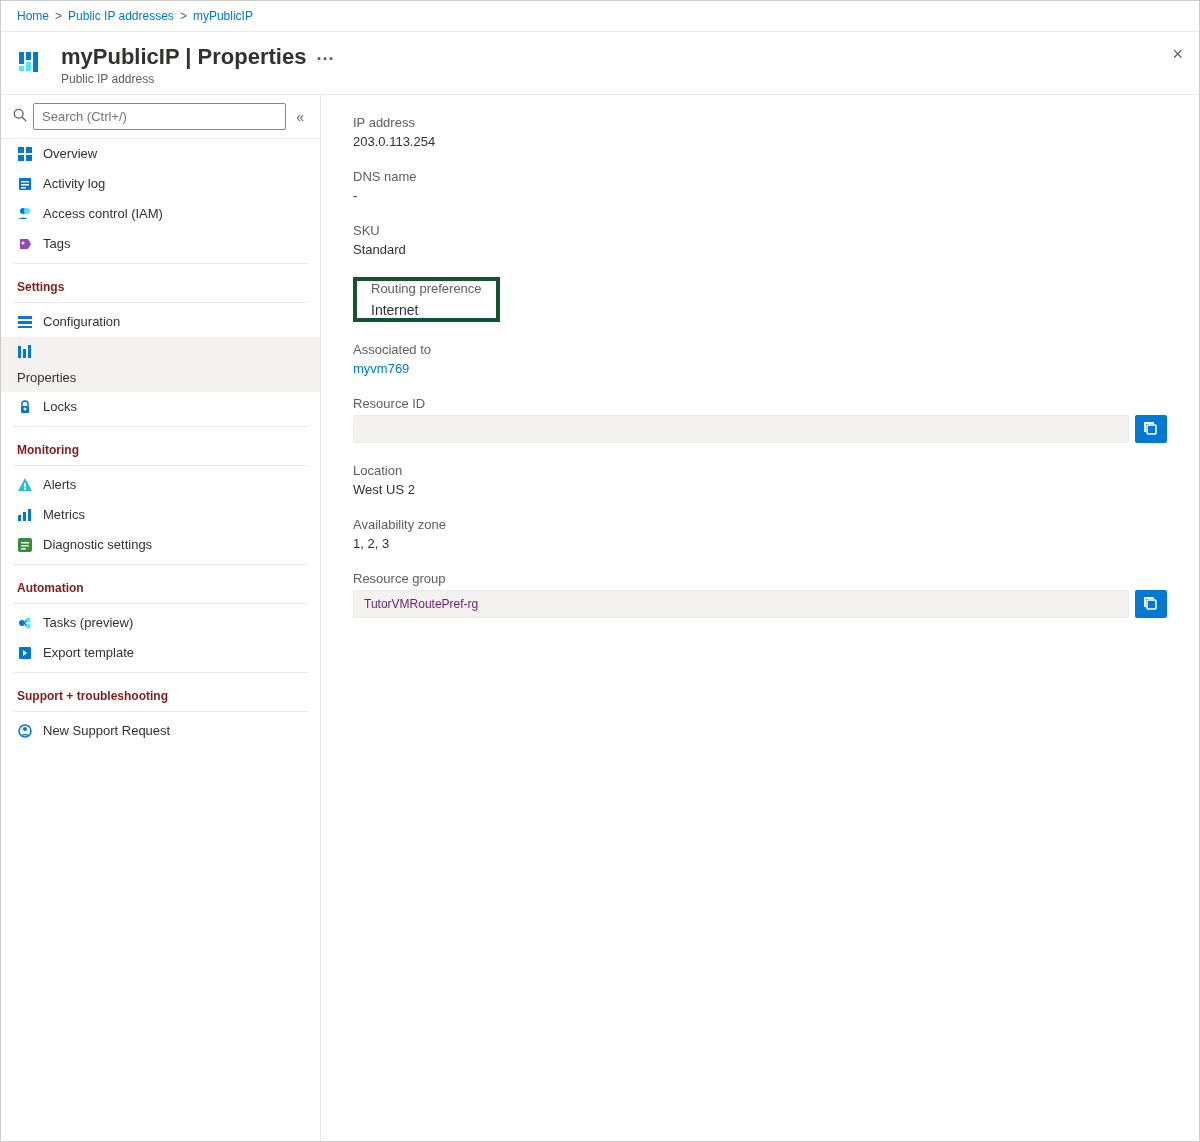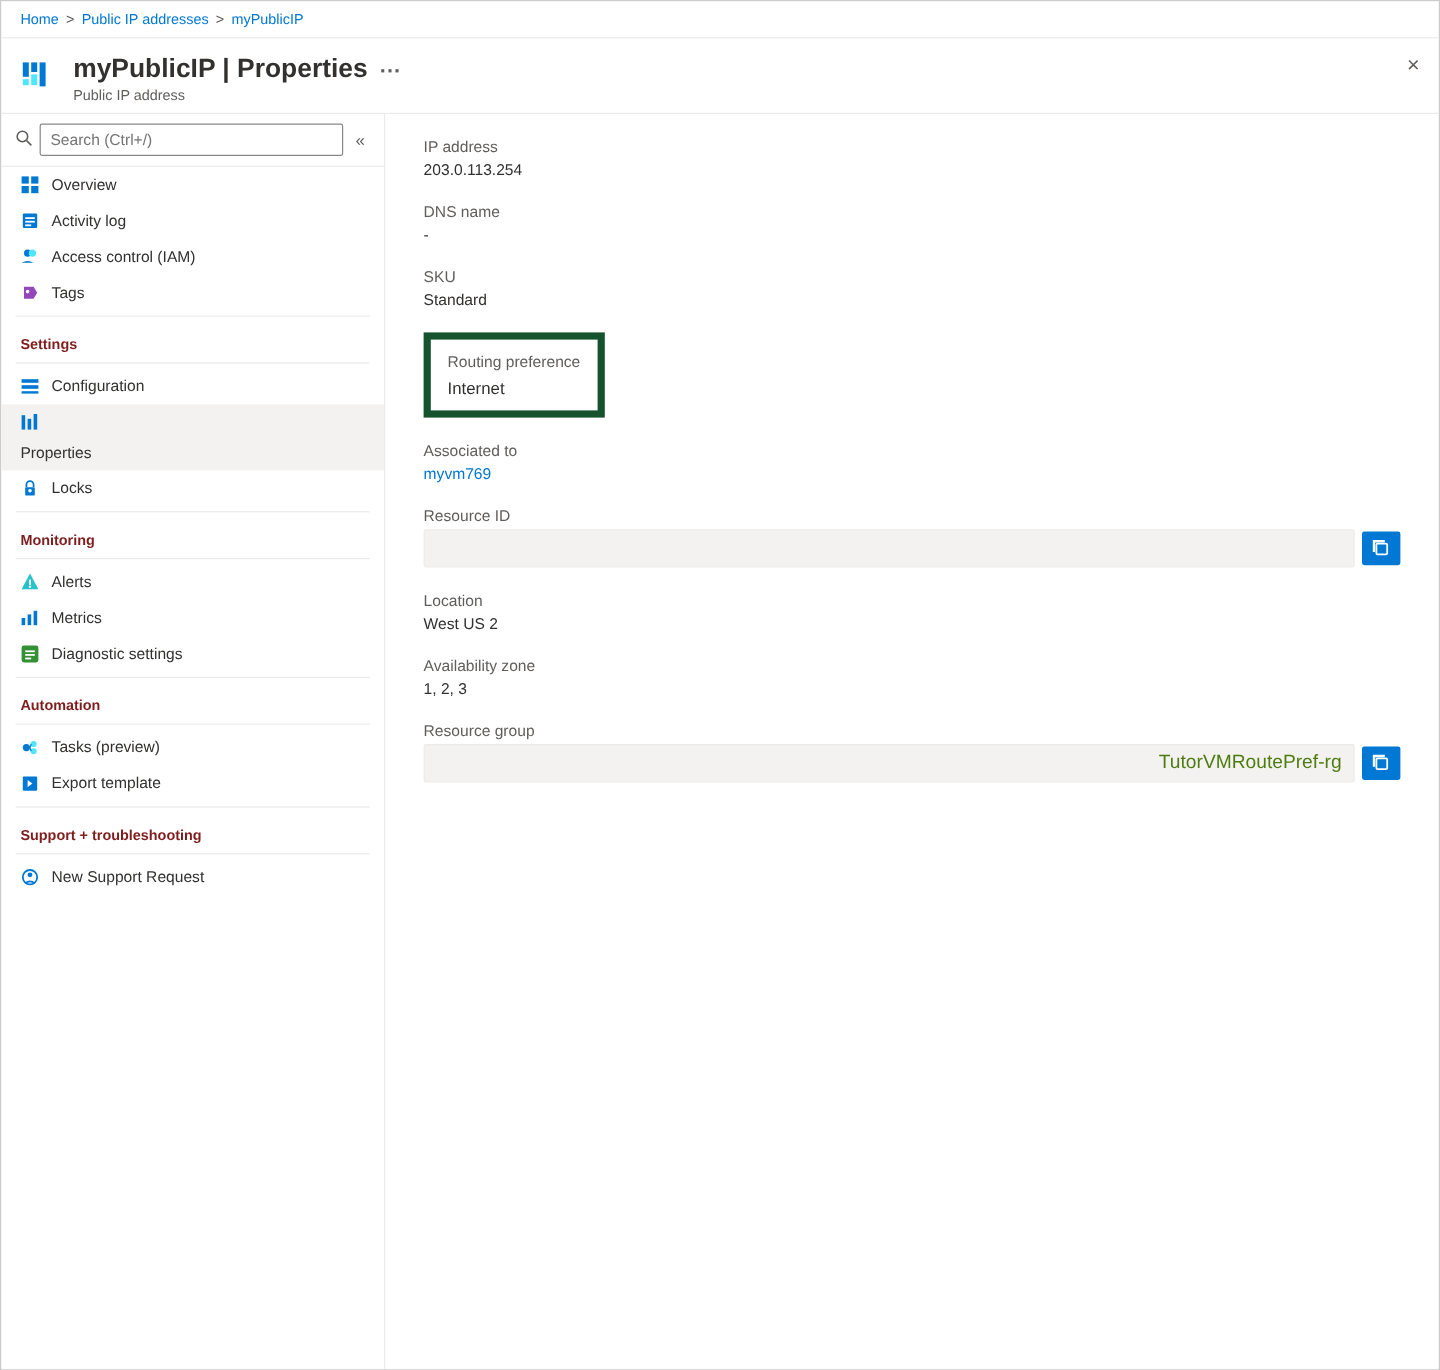--- a/index.html
+++ b/index.html
@@ -42,26 +42,26 @@
 
     
     .content { flex: 1; overflow-y: auto; padding: 20px 32px; }
 
     .field-group { margin-bottom: 20px; }
     .field-label { font-size: 13px; color: #605e5c; margin-bottom: 4px; }
     .field-value { font-size: 13px; color: #323130; }
     .field-value.link { color: #0078d4; cursor: pointer; text-decoration: none; }
     .field-value.dash { color: #323130; }
 
-    .routing-box { border: 6px solid #14532d; padding: 11px 14px; display: inline-block; margin-bottom: 20px; }
+    .routing-box { border: 4px solid #14532d; padding: 0 14px; display: inline-block; margin-bottom: 20px; }
     .routing-box .field-label { margin-bottom: 6px; }
     .routing-box .field-value { font-size: 14px; }
 
     .resource-id-row { display: flex; align-items: center; gap: 6px; }
-    .resource-id-input { flex: 1; border: 1px solid #edebe9; background: #f3f2f1; padding: 6px 10px; font-size: 16px; color: #4d7c0f; border-radius: 2px; text-align: right; }
+    .resource-id-input { flex: 1; border: 1px solid #edebe9; background: #f3f2f1; padding: 6px 10px; font-size: 12px; color: #701a75; border-radius: 2px; }
     .copy-btn { background: #0078d4; border: none; cursor: pointer; padding: 6px 8px; display: flex; align-items: center; justify-content: center; border-radius: 2px; }
     .copy-btn svg { fill: white; width: 16px; height: 16px; }
   </style>
 </head>
 <body>
 
 <div class="app-container">
 
   <div class="top-bar">
     <div class="breadcrumb">

